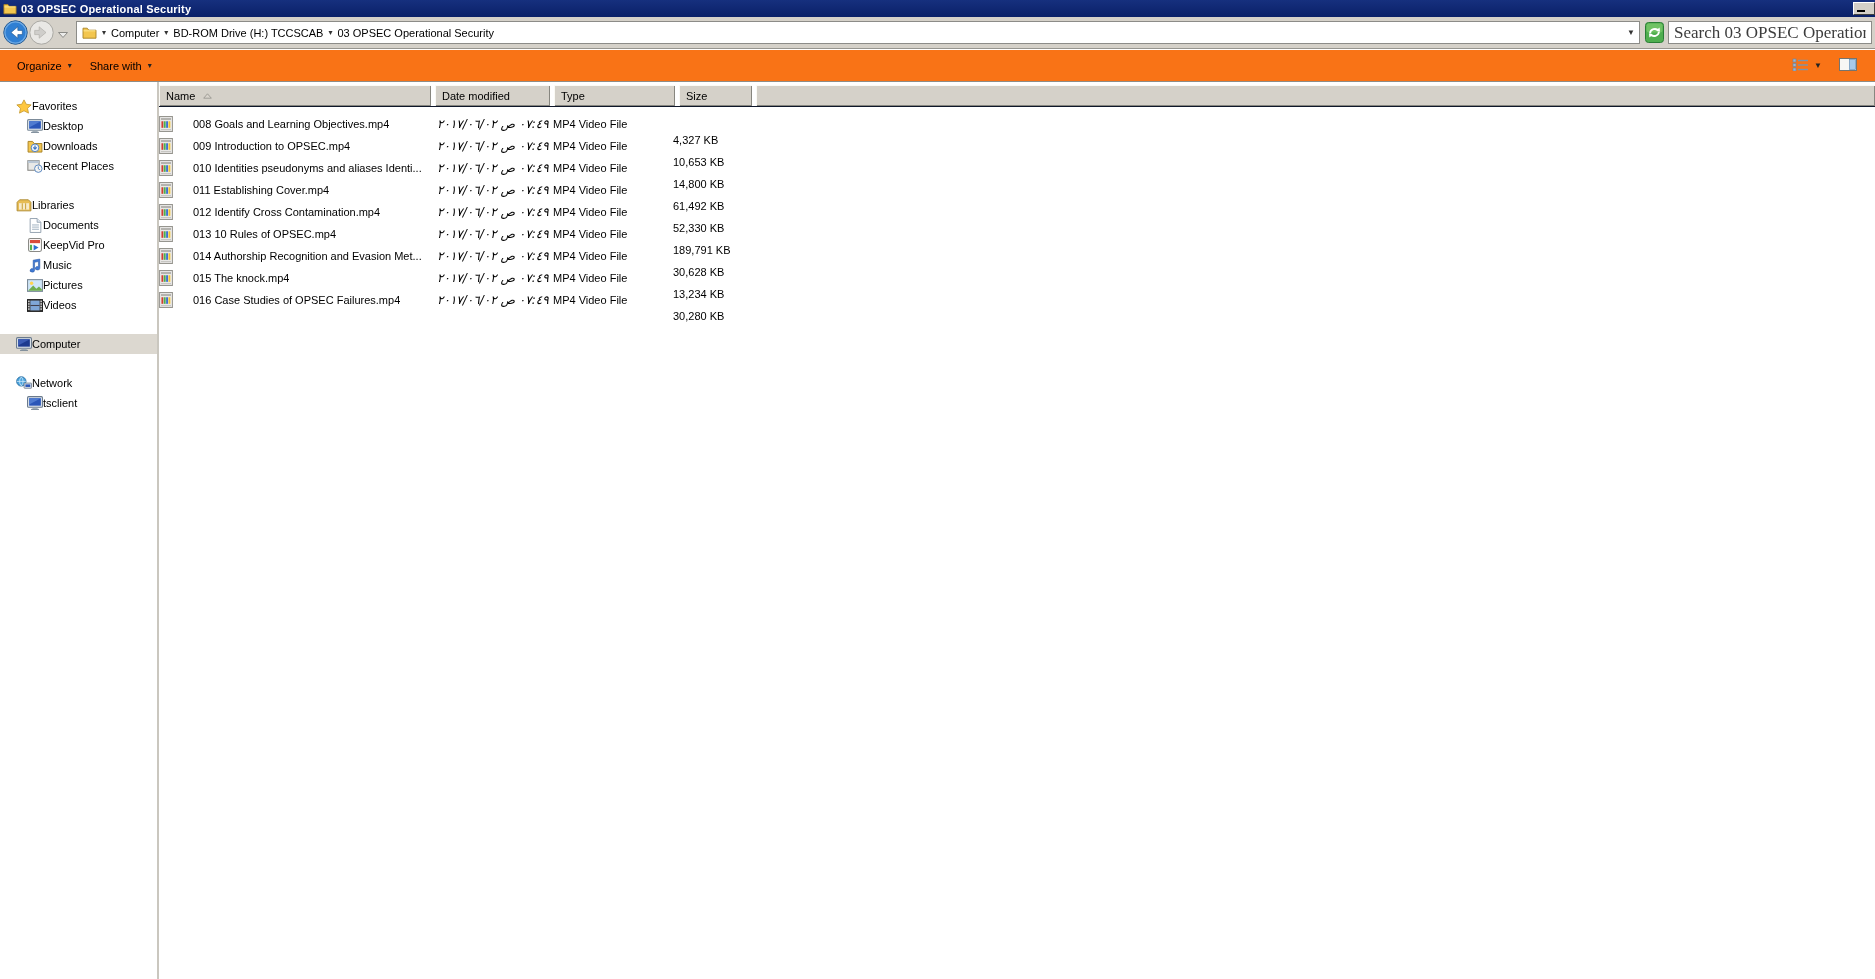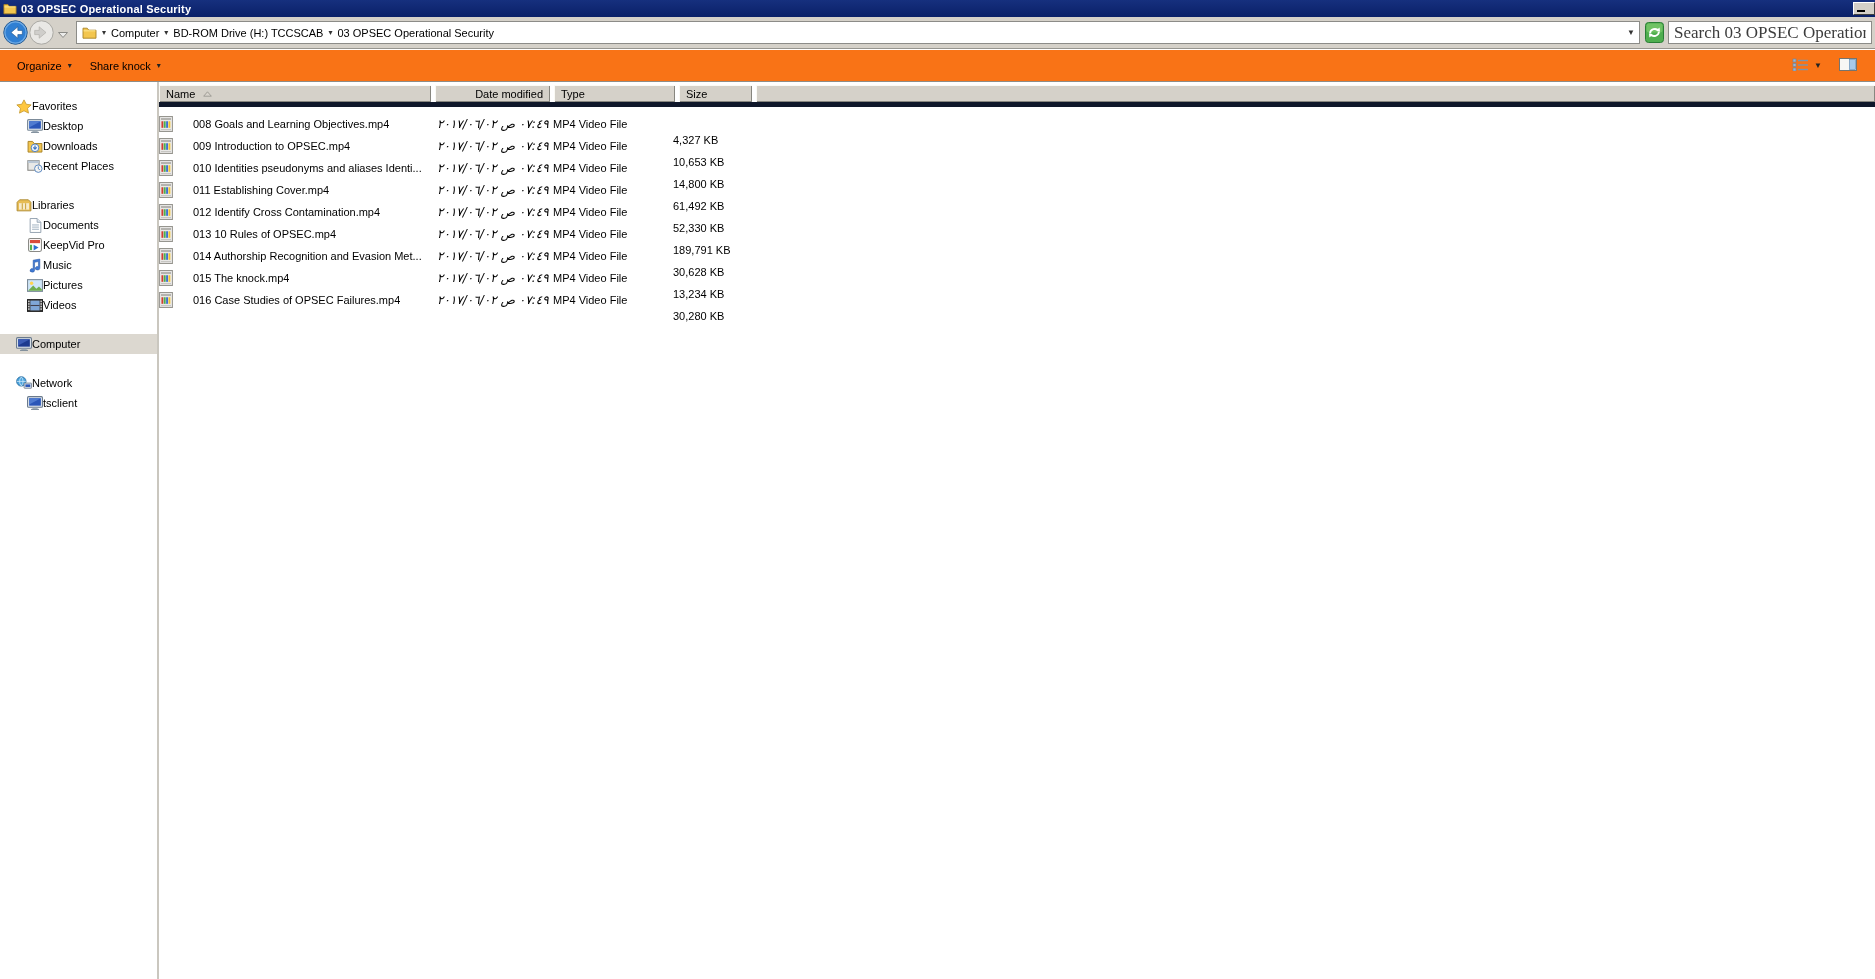--- a/index.html
+++ b/index.html
@@ -48,25 +48,25 @@
 
   
   .side-group { margin-bottom:19px; }
   .side-row { height:20px; display:flex; align-items:center; padding-left:16px; cursor:default; }
   .side-row.child { padding-left:27px; }
   .side-row.selected { background:#dcd8d0; }
   .s-icon { width:16px; height:15px; display:inline-flex; align-items:center; justify-content:center; flex:none; }
   .side-label { white-space:nowrap; }
 
   
-  .header-row { display:flex; height:22px; margin-top:3px; border-bottom:5px solid #0f172a; }
+  .header-row { display:flex; height:22px; margin-top:3px; border-bottom:1px solid #0f172a; }
   .hcell { background:#d5d1c9; box-shadow:inset 1px 1px 0 #fbfaf5, inset -1px -1px 0 #87867f;
            display:flex; align-items:center; padding:0 7px; margin-right:4px; flex:none; cursor:default; }
   .hcell.filler { flex:1; margin-right:0; }
-  .h-name { width:272px; } .h-date { width:115px;justify-content:flex-end; } .h-type { width:121px; } .h-size { width:73px; }
+  .h-name { width:272px; } .h-date { width:115px; } .h-type { width:121px; } .h-size { width:73px; }
   .sort-glyph { margin-left:8px; display:inline-flex; }
 
   
   .rows { padding-top:6px; }
   .file-row { display:flex; align-items:center; height:22px; cursor:default; }
   .cell { white-space:nowrap; overflow:hidden; flex:none; }
   .cell-name { width:274px; display:flex; align-items:center; gap:20px; }
   .cell-date { width:117px; padding-left:4px; direction:ltr; unicode-bidi:bidi-override;
                font-family:"DejaVu Sans", sans-serif; font-size:12px;font-style:italic; }
   .cell-type { width:123px; padding-left:3px; }
@@ -132,21 +132,21 @@
     <input type="text" placeholder="Search 03 OPSEC Operational Security" style="">
   </div>
 </div>
 
 <div class="toolbar">
   <div class="tb-btn">
     <span>Organize</span>
     <span class="tb-caret">▾</span>
   </div>
   <div class="tb-btn">
-    <span>Share knock</span>
+    <span>Share with</span>
     <span class="tb-caret">▾</span>
   </div>
   <div class="tb-right">
     <div class="tb-icon-btn">
       <span><svg width="17" height="13" viewBox="0 0 17 13">
             <rect x="1" y="1" width="3" height="3" fill="#9db6cf" stroke="#6d87a3" stroke-width="0.7"></rect>
             <rect x="1" y="5.5" width="3" height="3" fill="#9db6cf" stroke="#6d87a3" stroke-width="0.7"></rect>
             <rect x="1" y="10" width="3" height="3" fill="#9db6cf" stroke="#6d87a3" stroke-width="0.7"></rect>
             <rect x="6" y="1.8" width="10" height="1.4" fill="#7a94ad"></rect>
             <rect x="6" y="6.3" width="10" height="1.4" fill="#7a94ad"></rect>

